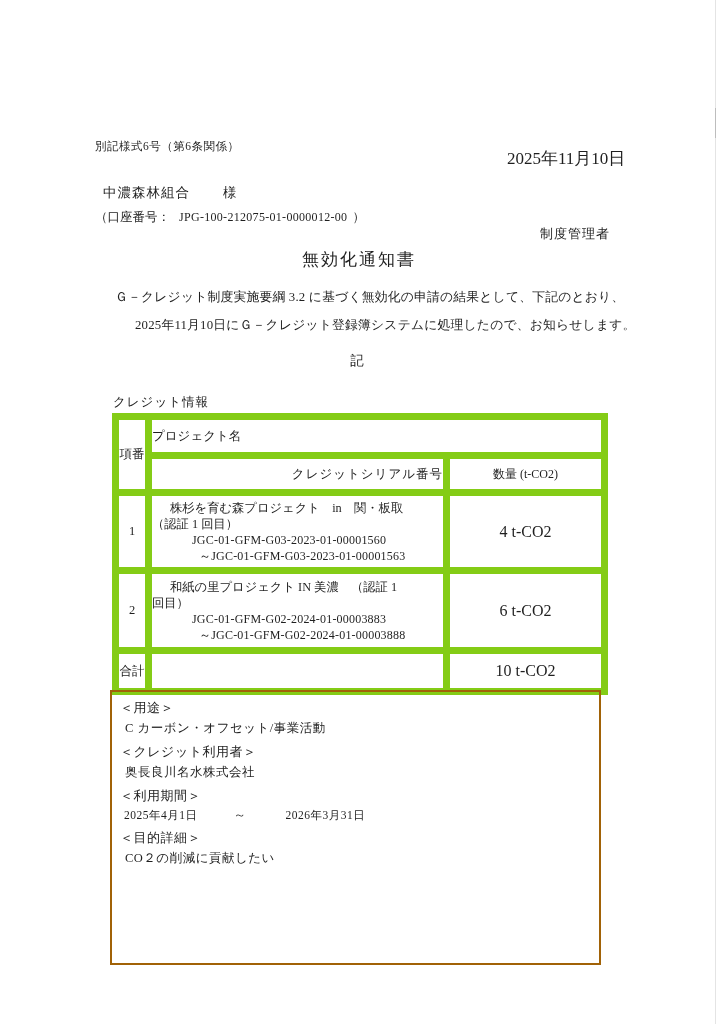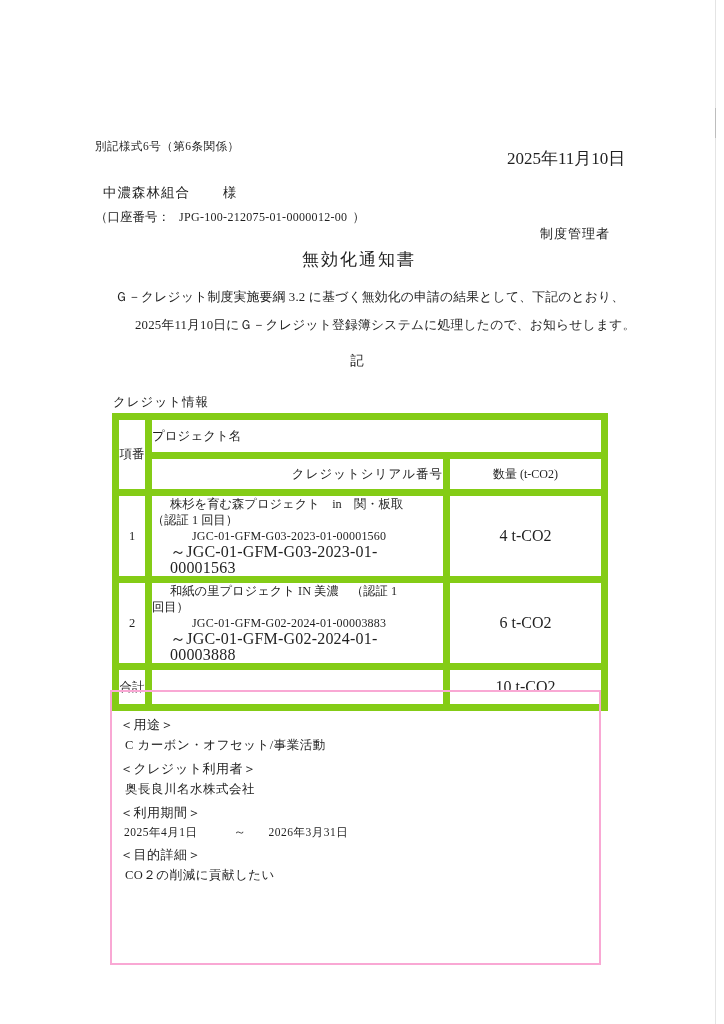--- a/index.html
+++ b/index.html
@@ -71,41 +71,41 @@
     border-right: 3px double #3a3a3a;
     text-align: center;
   }
   td.project-head { padding-left: 12px; height: 32px; }
   td.serial-head  { text-align: right; height: 30px; letter-spacing: 1px; }
   td.qty-head     { text-align: center; font-size: 12px; }
   td.project-cell { height: 71px; font-size: 12.3px; line-height: 16px; }
   .proj-line1 { padding-left: 18px; white-space: nowrap; }
   .proj-line2 { }
   .serial-from { padding-left: 40px; font-size: 12px; letter-spacing: 0.2px; }
-  .serial-to   { padding-left: 18px; font-size: 16px; letter-spacing: 0.2px; }
+  .serial-to   { padding-left: 47px; font-size: 12px; letter-spacing: 0.2px; }
   td.qty-cell  { text-align: center; font-size: 16px; }
   td.total-label { text-align: center; height: 34px; }
   tr.row-2 td.project-cell { height: 73px; }
 
   
   .details-box {
     position: absolute;
     left: 110px; top: 690px;
     width: 491px; height: 275px;
-    border: 2px solid #f9a8d4;
+    border: 2px solid #a16207;
     box-sizing: border-box;
-    padding: 23px 10px 0 8px;
+    padding: 6px 10px 0 8px;
   }
   .dl { font-size: 13px; line-height: 20px; letter-spacing: 0.5px; }
   .dv { font-size: 12.5px; line-height: 20px; padding-left: 5px; letter-spacing: 0.5px; }
   .dl + .dv { margin-top: 0px; }
   .dv + .dl { margin-top: 4px; }
   .period-line { font-size: 11.5px; line-height: 18px; padding-left: 4px; }
   .period-line .tilde { margin-left: 36px; font-size: 12.5px; }
-  .period-line .period-to { margin-left: 22px; }
+  .period-line .period-to { margin-left: 39px; }
 </style>
 </head>
 <body>
 
 <div class="page">
 
   <div class="scan-line"></div>
   <div class="scan-line-dark"></div>
 
   <div class="abs form-label">別記様式6号（第6条関係）</div>

